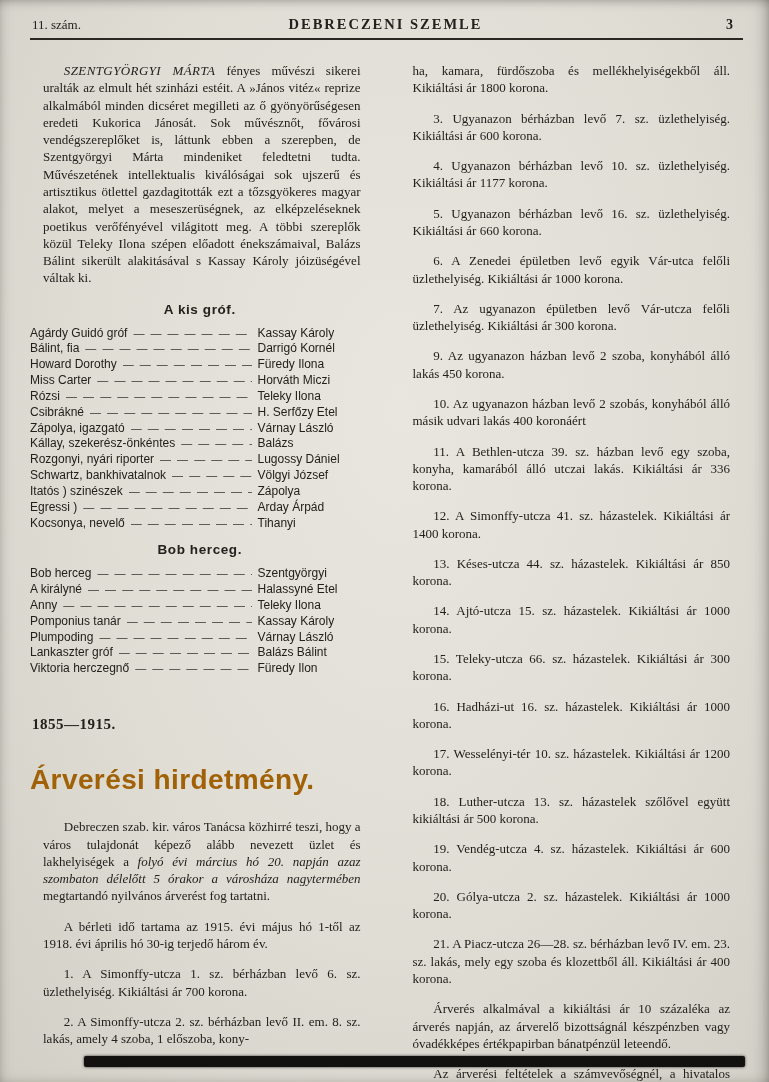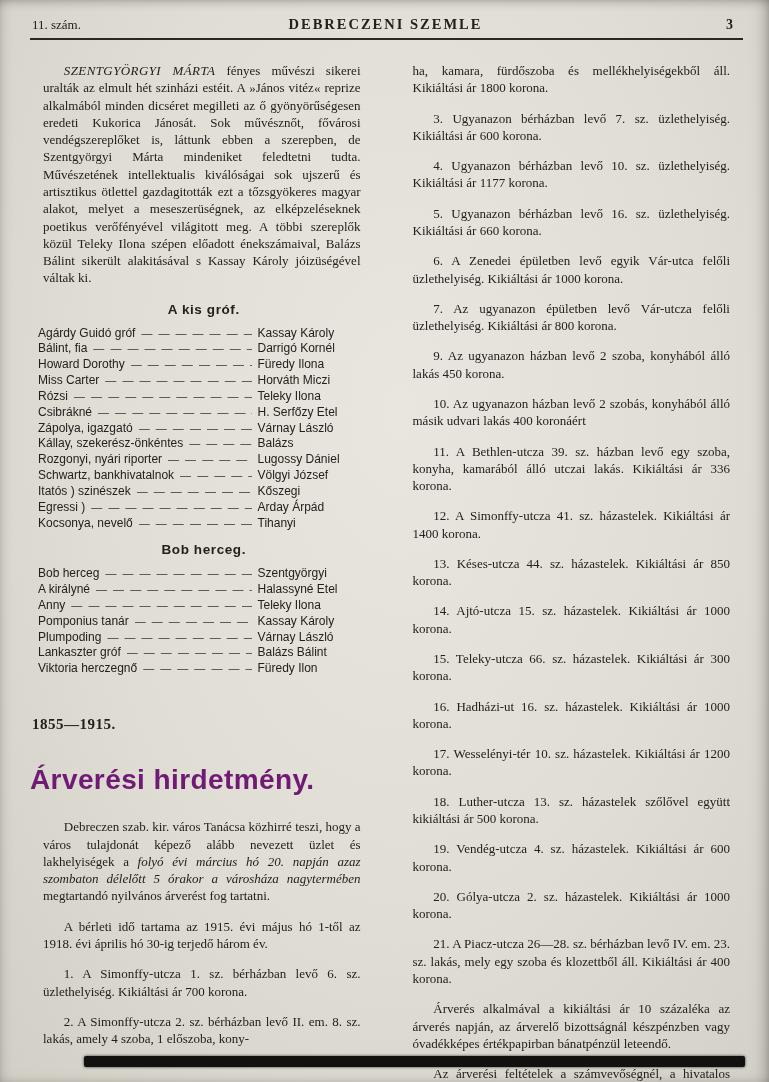--- a/index.html
+++ b/index.html
@@ -31,39 +31,39 @@
   
   .columns { display: flex; gap: 26px; margin-top: 9px; }
   .col { flex: 1; min-width: 0; font-size: 13px; line-height: 1.33; text-align: justify; }
   p.body-para { text-indent: 1.6em; margin: 13px; }
   .col-right .paras p:first-of-type { text-indent: 0; }
 
   .article { margin-bottom: 16px; }
   .article .lead { font-style: italic; letter-spacing: .4px; }
 
   
-  .cast { margin: 14px 4px 38px 8px; font-family: "Liberation Sans", sans-serif; }
+  .cast { margin: 14px 4px 38px 0; font-family: "Liberation Sans", sans-serif; }
   .cast-title {
     text-align: center; font-family: "Liberation Sans", sans-serif;
     font-weight: bold; font-size: 13.5px; letter-spacing: .6px;
     margin: 10px 0 7px;
   }
   .cast-row { display: flex; align-items: baseline; font-size: 12px; line-height: 1.32; }
   .cast-row .role { white-space: nowrap; }
   .cast-row .leader {
     flex: 1; overflow: hidden; white-space: nowrap;
     margin: 0 6px; font-size: 11px; letter-spacing: 1.5px; color: #33312b;
   }
   .cast-row .actor { flex: none; width: 112px; white-space: nowrap; }
 
   .years { font-weight: bold; font-size: 15px; letter-spacing: .5px; margin: 0 0 26px 2px; text-align: left; }
   .notice-title {
     font-family: "Liberation Sans", sans-serif;
     font-weight: bold; font-size: 28px; letter-spacing: .4px;
-    color: #701a75; margin: 0 0 20px 0; text-align: left;
+    color: #a16207; margin: 0 0 20px 0; text-align: left;
   }
   .notice-intro em { font-style: italic; }
   .signature {
     font-family: "Liberation Sans", sans-serif;
     font-weight: bold; font-size: 17.5px; letter-spacing: .6px;
     text-align: center; padding-right: 28px; margin-top: 14px;
     color: #0e0d0a;
     text-shadow: .6px .6px .9px rgba(12,10,8,.9), -.5px 0 .7px rgba(12,10,8,.55);
   }
   .bottom-bar {
@@ -149,21 +149,21 @@
 
             <div class="cast-row">
               <span class="role">Schwartz, bankhivatalnok</span>
               <span class="leader">— — — — — — — — — — — — — — — — — — — —</span>
               <span class="actor">Völgyi József</span>
             </div>
 
             <div class="cast-row">
               <span class="role">Itatós ) szinészek</span>
               <span class="leader">— — — — — — — — — — — — — — — — — — — —</span>
-              <span class="actor">Kőszegi</span>
+              <span class="actor">Zápolya</span>
             </div>
 
             <div class="cast-row">
               <span class="role">Egressi )</span>
               <span class="leader">— — — — — — — — — — — — — — — — — — — —</span>
               <span class="actor">Arday Árpád</span>
             </div>
 
             <div class="cast-row">
               <span class="role">Kocsonya, nevelő</span>
@@ -237,21 +237,21 @@
           <p class="body-para">ha, kamara, fürdőszoba és mellékhelyiségekből áll. Kikiáltási ár 1800 korona.</p>
 
           <p class="body-para">3. Ugyanazon bérházban levő 7. sz. üzlethelyiség. Kikiáltási ár 600 korona.</p>
 
           <p class="body-para">4. Ugyanazon bérházban levő 10. sz. üzlethelyiség. Kikiáltási ár 1177 korona.</p>
 
           <p class="body-para">5. Ugyanazon bérházban levő 16. sz. üzlethelyiség. Kikiáltási ár 660 korona.</p>
 
           <p class="body-para">6. A Zenedei épületben levő egyik Vár-utca felőli üzlethelyiség. Kikiáltási ár 1000 korona.</p>
 
-          <p class="body-para">7. Az ugyanazon épületben levő Vár-utcza felőli üzlethelyiség. Kikiáltási ár 800 korona.</p>
+          <p class="body-para">7. Az ugyanazon épületben levő Vár-utcza felőli üzlethelyiség. Kikiáltási ár 300 korona.</p>
 
 
           <p class="body-para">9. Az ugyanazon házban levő 2 szoba, konyhából álló lakás 450 korona.</p>
 
           <p class="body-para">10. Az ugyanazon házban levő 2 szobás, konyhából álló másik udvari lakás 400 koronáért</p>
 
           <p class="body-para">11. A Bethlen-utcza 39. sz. házban levő egy szoba, konyha, kamarából álló utczai lakás. Kikiáltási ár 336 korona.</p>
 
           <p class="body-para">12. A Simonffy-utcza 41. sz. házastelek. Kikiáltási ár 1400 korona.</p>
 

